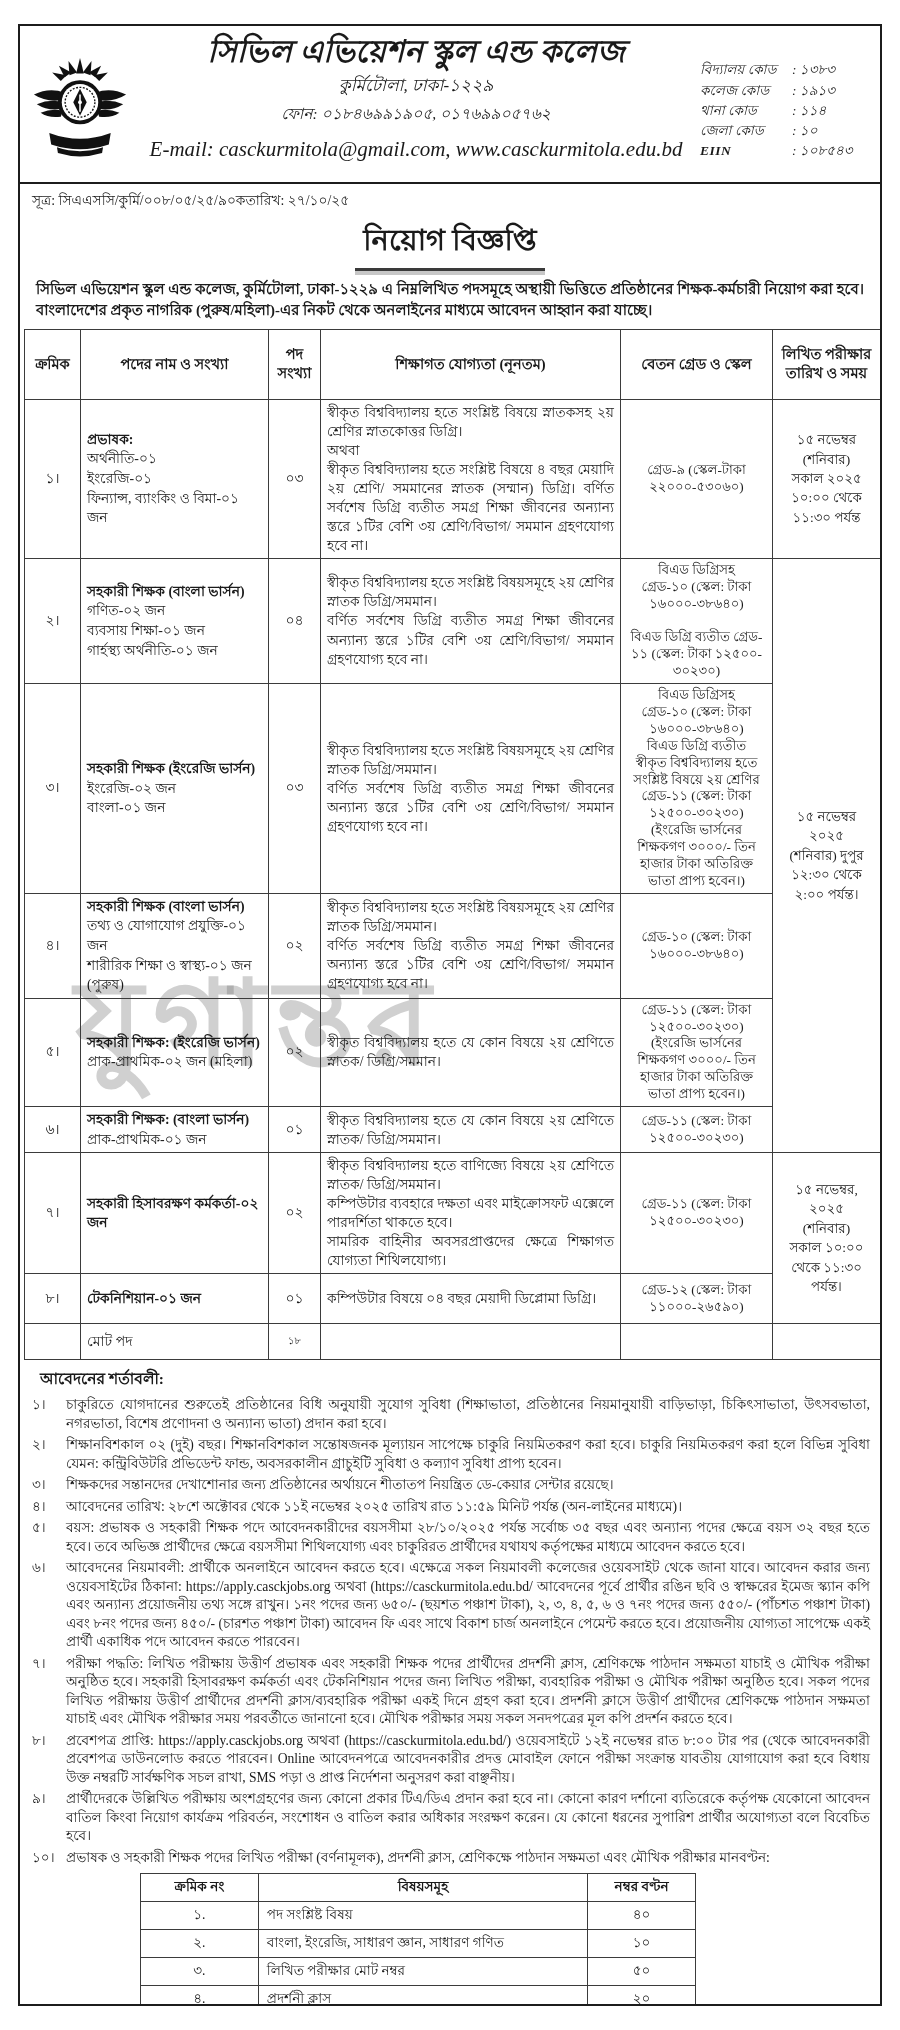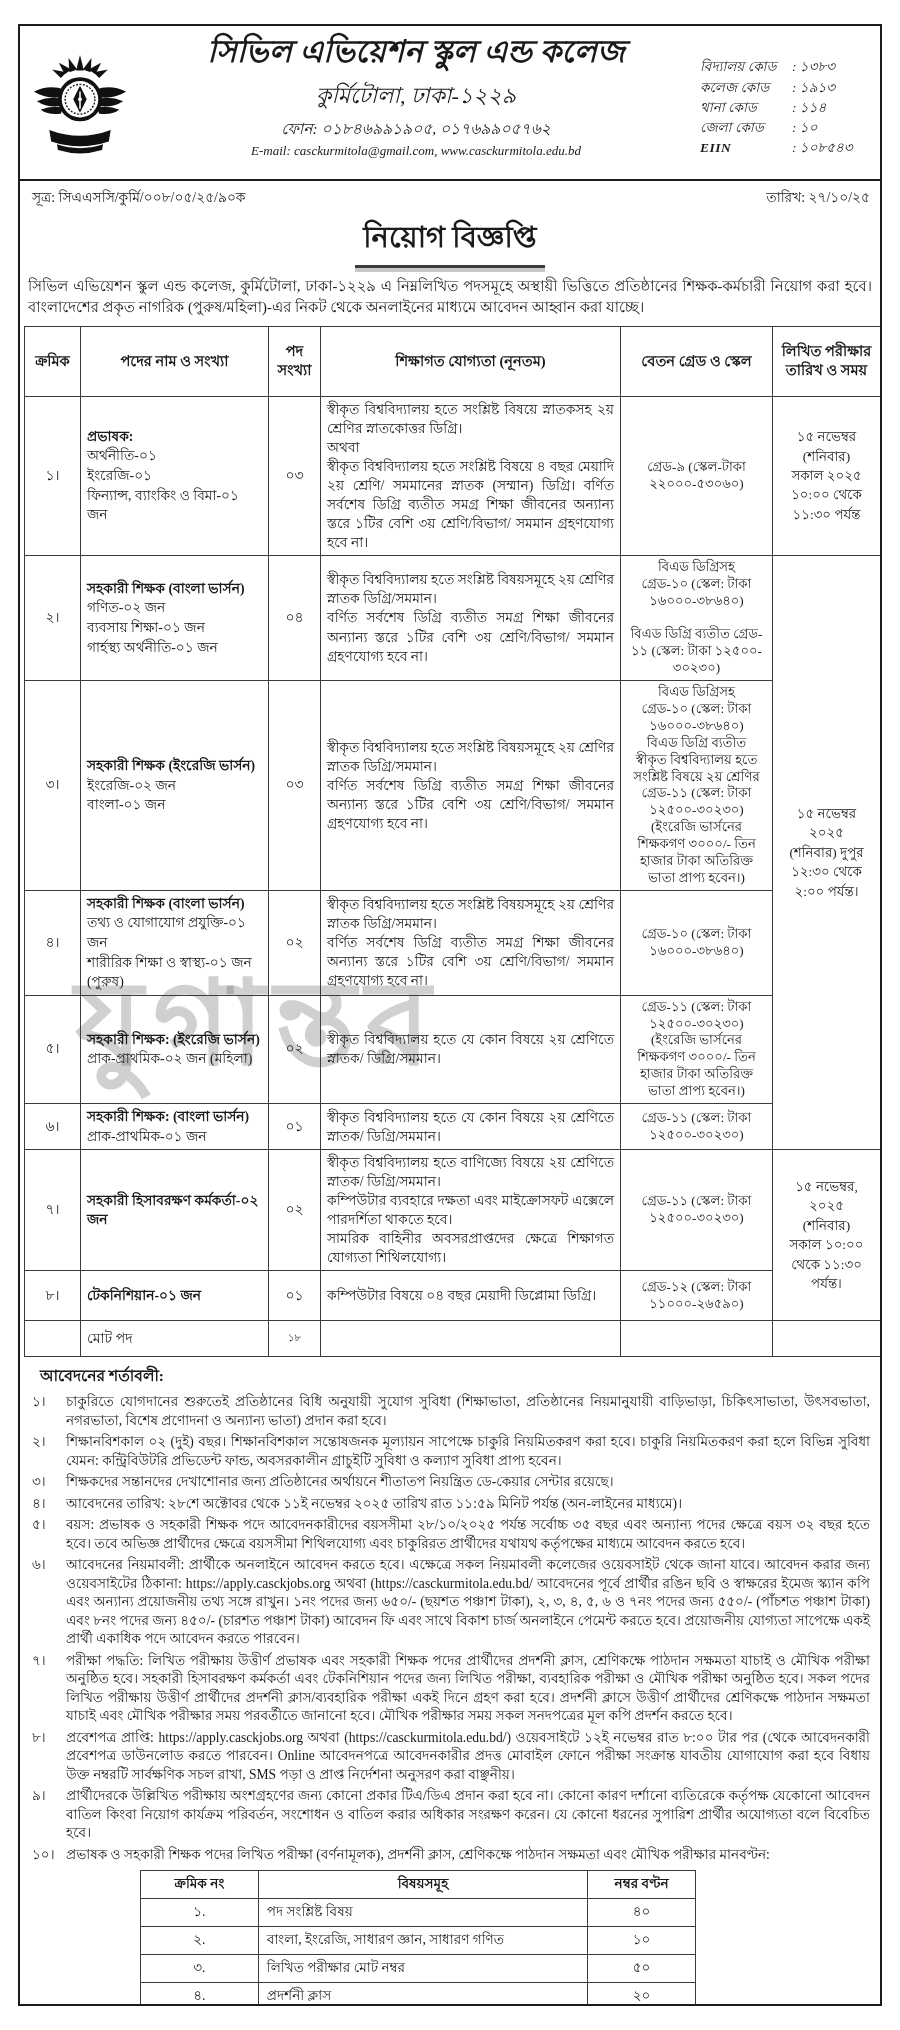--- a/index.html
+++ b/index.html
@@ -17,38 +17,38 @@
   .watermark {
     position: absolute; z-index: 0; left: 55px; top: 906px; width: 640px;
     font-size: 118px; font-weight: bold; color: rgba(100,100,100,0.30);
     letter-spacing: 10px; pointer-events: none; white-space: nowrap;
   }
   
   .hdr { display: flex; align-items: flex-end; padding: 8px 10px 20px 12px; border-bottom: 2.2px solid #1c1c1c; font-style: italic; }
   .hdr-logo { width: 100px; flex: none; padding-top: 4px; }
   .hdr-center { flex: 1; text-align: center; }
   .school-name { font-size: 31px; font-weight: bold; line-height: 1.15; }
-  .school-addr { font-size: 22px; margin-top: 8px; }
+  .school-addr { font-size: 17px; margin-top: 2px; }
   .school-phone { font-size: 15.5px; margin-top: 2px; }
-  .school-email { font-size: 13px; margin-top: 0; }
+  .school-email { font-size: 21px; margin-top: 9px; }
   .hdr-codes { width: 170px; flex: none; font-size: 13.5px; padding-top: 2px; line-height: 1.5; }
   .code-row { display: flex; }
   .code-row .lbl { width: 92px; flex: none; }
   .code-row .val { flex: 1; }
   .code-row.eiin .lbl { font-weight: bold; letter-spacing: .5px; }
   
-  .refline { display: flex; justify-content: space-between; font-size: 13.8px; padding: 5px 10px 2px 12px; }
+  .refline { display: flex; font-size: 13.8px; padding: 5px 10px 2px 12px; }
   
   .notice-title-wrap { text-align: center; margin-top: 2px; }
   .notice-title {
     display: inline-block; font-size: 29px; font-weight: bold;
     border-bottom: 3px solid #3a3a3a; box-shadow: 0 4px 0 rgba(0,0,0,0.22);
     padding: 0 8px 2px;
   }
-  .intro { font-size: 14.8px; text-align: justify; padding: 8px 8px 6px; line-height: 1.42; }
+  .intro { font-size: 14.8px; text-align: justify; padding: 8px 16px 6px; line-height: 1.42; font-weight: bold; }
   
   table { border-collapse: collapse; }
   .vtable { width: 856px; margin: 2px 4px 0; table-layout: fixed; }
   .vtable th, .vtable td { border: 1.7px solid #3b3b3b; padding: 3px 6px; vertical-align: middle; }
   .vtable th { font-size: 14.6px; font-weight: bold; text-align: center; line-height: 1.3; }
   .col-sl { width: 56px; } .col-name { width: 188px; } .col-cnt { width: 52px; }
   .col-qual { width: 300px; } .col-pay { width: 152px; } .col-exam { width: 108px; }
   .cell-sl { text-align: center; font-size: 14px; }
   .cell-name { font-size: 13.8px; line-height: 1.42; padding-left: 11px; }
   .cell-name .post-title { font-weight: bold; }

